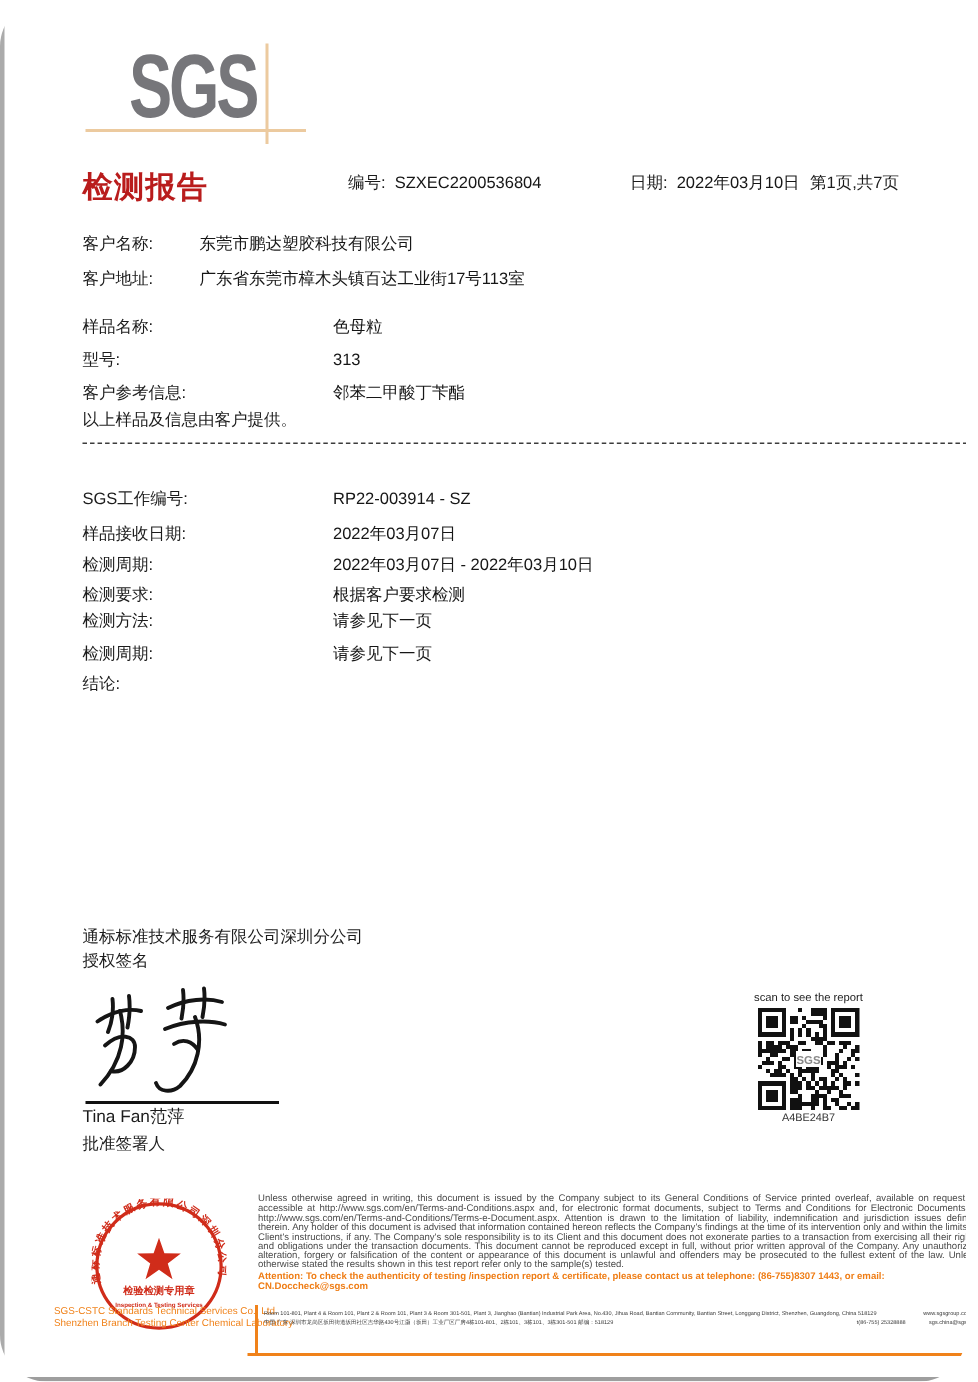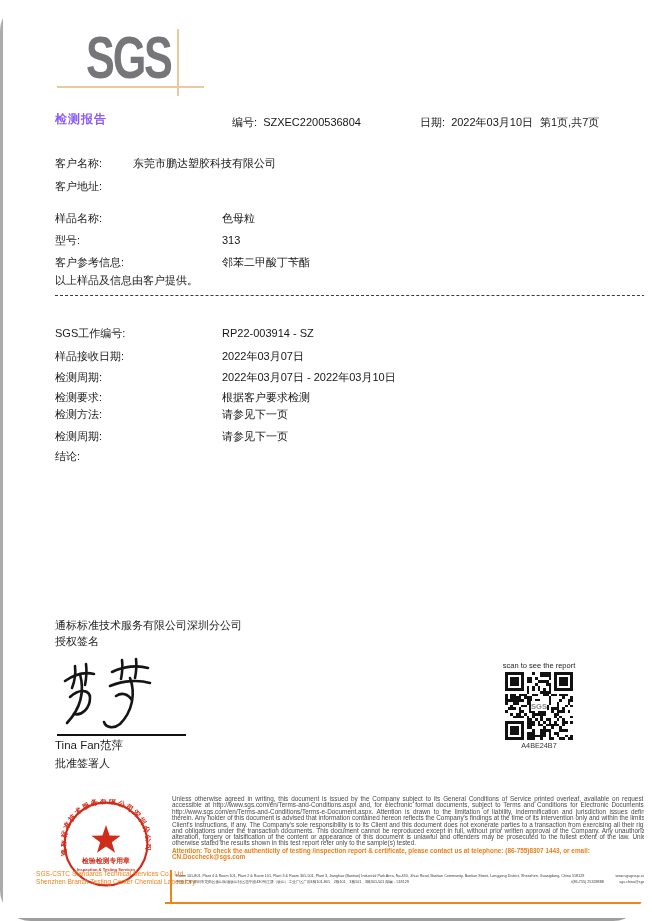--- a/index.html
+++ b/index.html
@@ -1,20 +1,20 @@
 <!DOCTYPE html>
 <html><head>
 <meta charset="utf-8">
 <style>
   html,body{margin:0;padding:0;background:#ffffff;}
   #page{position:relative;width:644px;height:921px;background:#fff;overflow:hidden;
         font-family:"Liberation Sans","DejaVu Sans",sans-serif;color:#1c1c1c;border-radius:31px;}
   .row{position:absolute;font-size:11px;color:#1c1c1c;white-space:nowrap;line-height:13px;text-align:center;}
   .val{color:#161616;}
-  .title{position:absolute;font-size:12px;font-weight:bold;letter-spacing:1px;color:#8b5cf6;}
+  .title{position:absolute;font-size:20px;font-weight:bold;letter-spacing:1px;color:#b91c1c;}
   .edge-left{position:absolute;left:0;top:0;width:3px;height:921px;background:#ababab;}
   .edge-bottom{position:absolute;left:0;top:918px;width:652px;height:3px;background:#9e9e9e;}
   .logo{position:absolute;left:86px;top:28px;font-size:60px;line-height:60px;font-weight:bold;
         color:#76767a;letter-spacing:-3px;transform:scaleX(.72);transform-origin:0 0;}
   .tan-h{position:absolute;left:57px;top:86px;width:147px;height:2px;background:#ecca9f;}
   .tan-v{position:absolute;left:177px;top:29px;width:2px;height:67px;background:#ecca9f;}
   .dash-sep{position:absolute;left:55px;top:295px;width:595px;border-top:1.6px dashed #3c3c3c;}
   .concl{position:absolute;left:222px;top:449px;width:430px;font-size:11px;line-height:16.4px;
          color:#161616;white-space:normal;text-align:justify;}
   .sig-svg{position:absolute;left:55px;top:653px;width:140px;height:82px;}
@@ -55,20 +55,21 @@
   </div>
   <div class="row" style="left:420px;top:116px">
     <span>日期:</span>
     <span class="val" style="margin-left:3px">2022年03月10日</span>
   </div>
   <div class="row" style="left:540px;top:116px">第1页,共7页</div>
 
   <div class="row" style="left:55px;top:157px">客户名称:</div>
   <div class="row val" style="left:133px;top:157px">东莞市鹏达塑胶科技有限公司</div>
   <div class="row" style="left:55px;top:180px">客户地址:</div>
+  <div class="row val" style="left:133px;top:180px">广东省东莞市樟木头镇百达工业街17号113室</div>
   <div class="row" style="left:55px;top:212px">样品名称:</div>
   <div class="row val" style="left:222px;top:212px">色母粒</div>
   <div class="row" style="left:55px;top:234px">型号:</div>
   <div class="row val" style="left:222px;top:234px">313</div>
   <div class="row" style="left:55px;top:256px">客户参考信息:</div>
   <div class="row val" style="left:222px;top:256px">邻苯二甲酸丁苄酯</div>
   <div class="row" style="left:55px;top:274px">以上样品及信息由客户提供。</div>
   <div class="dash-sep"></div>
 
   <div class="row" style="left:55px;top:327px">SGS工作编号:</div>

